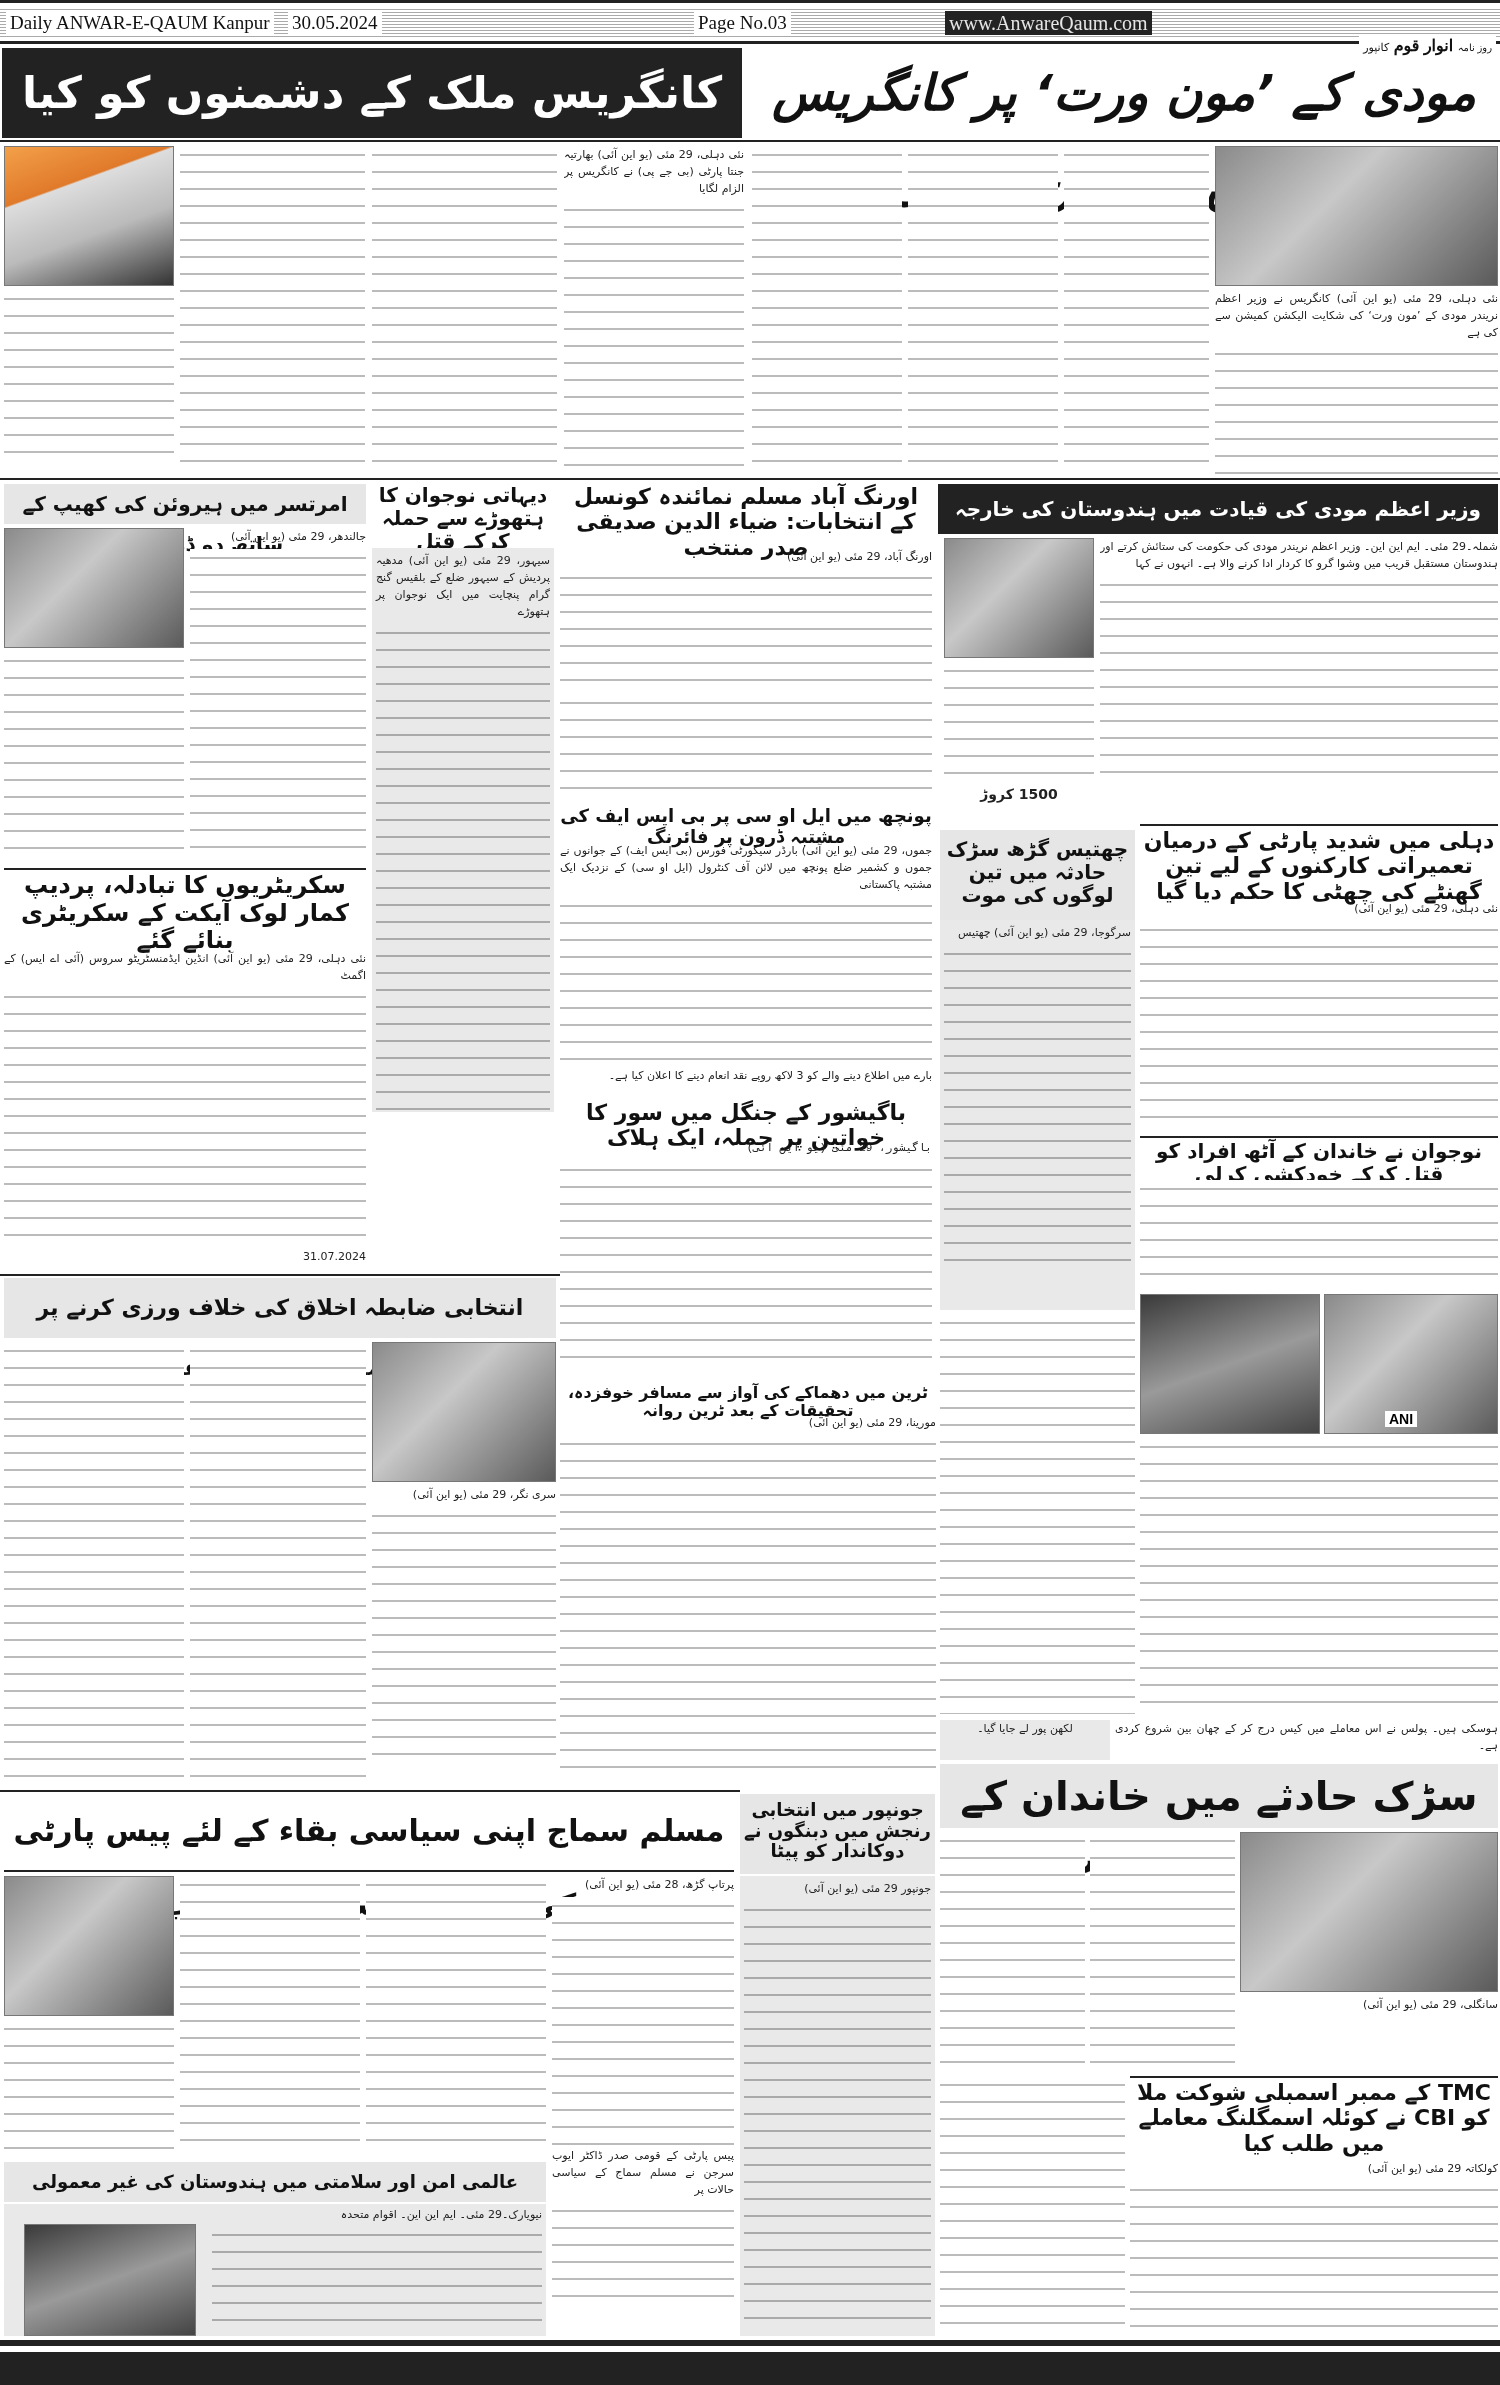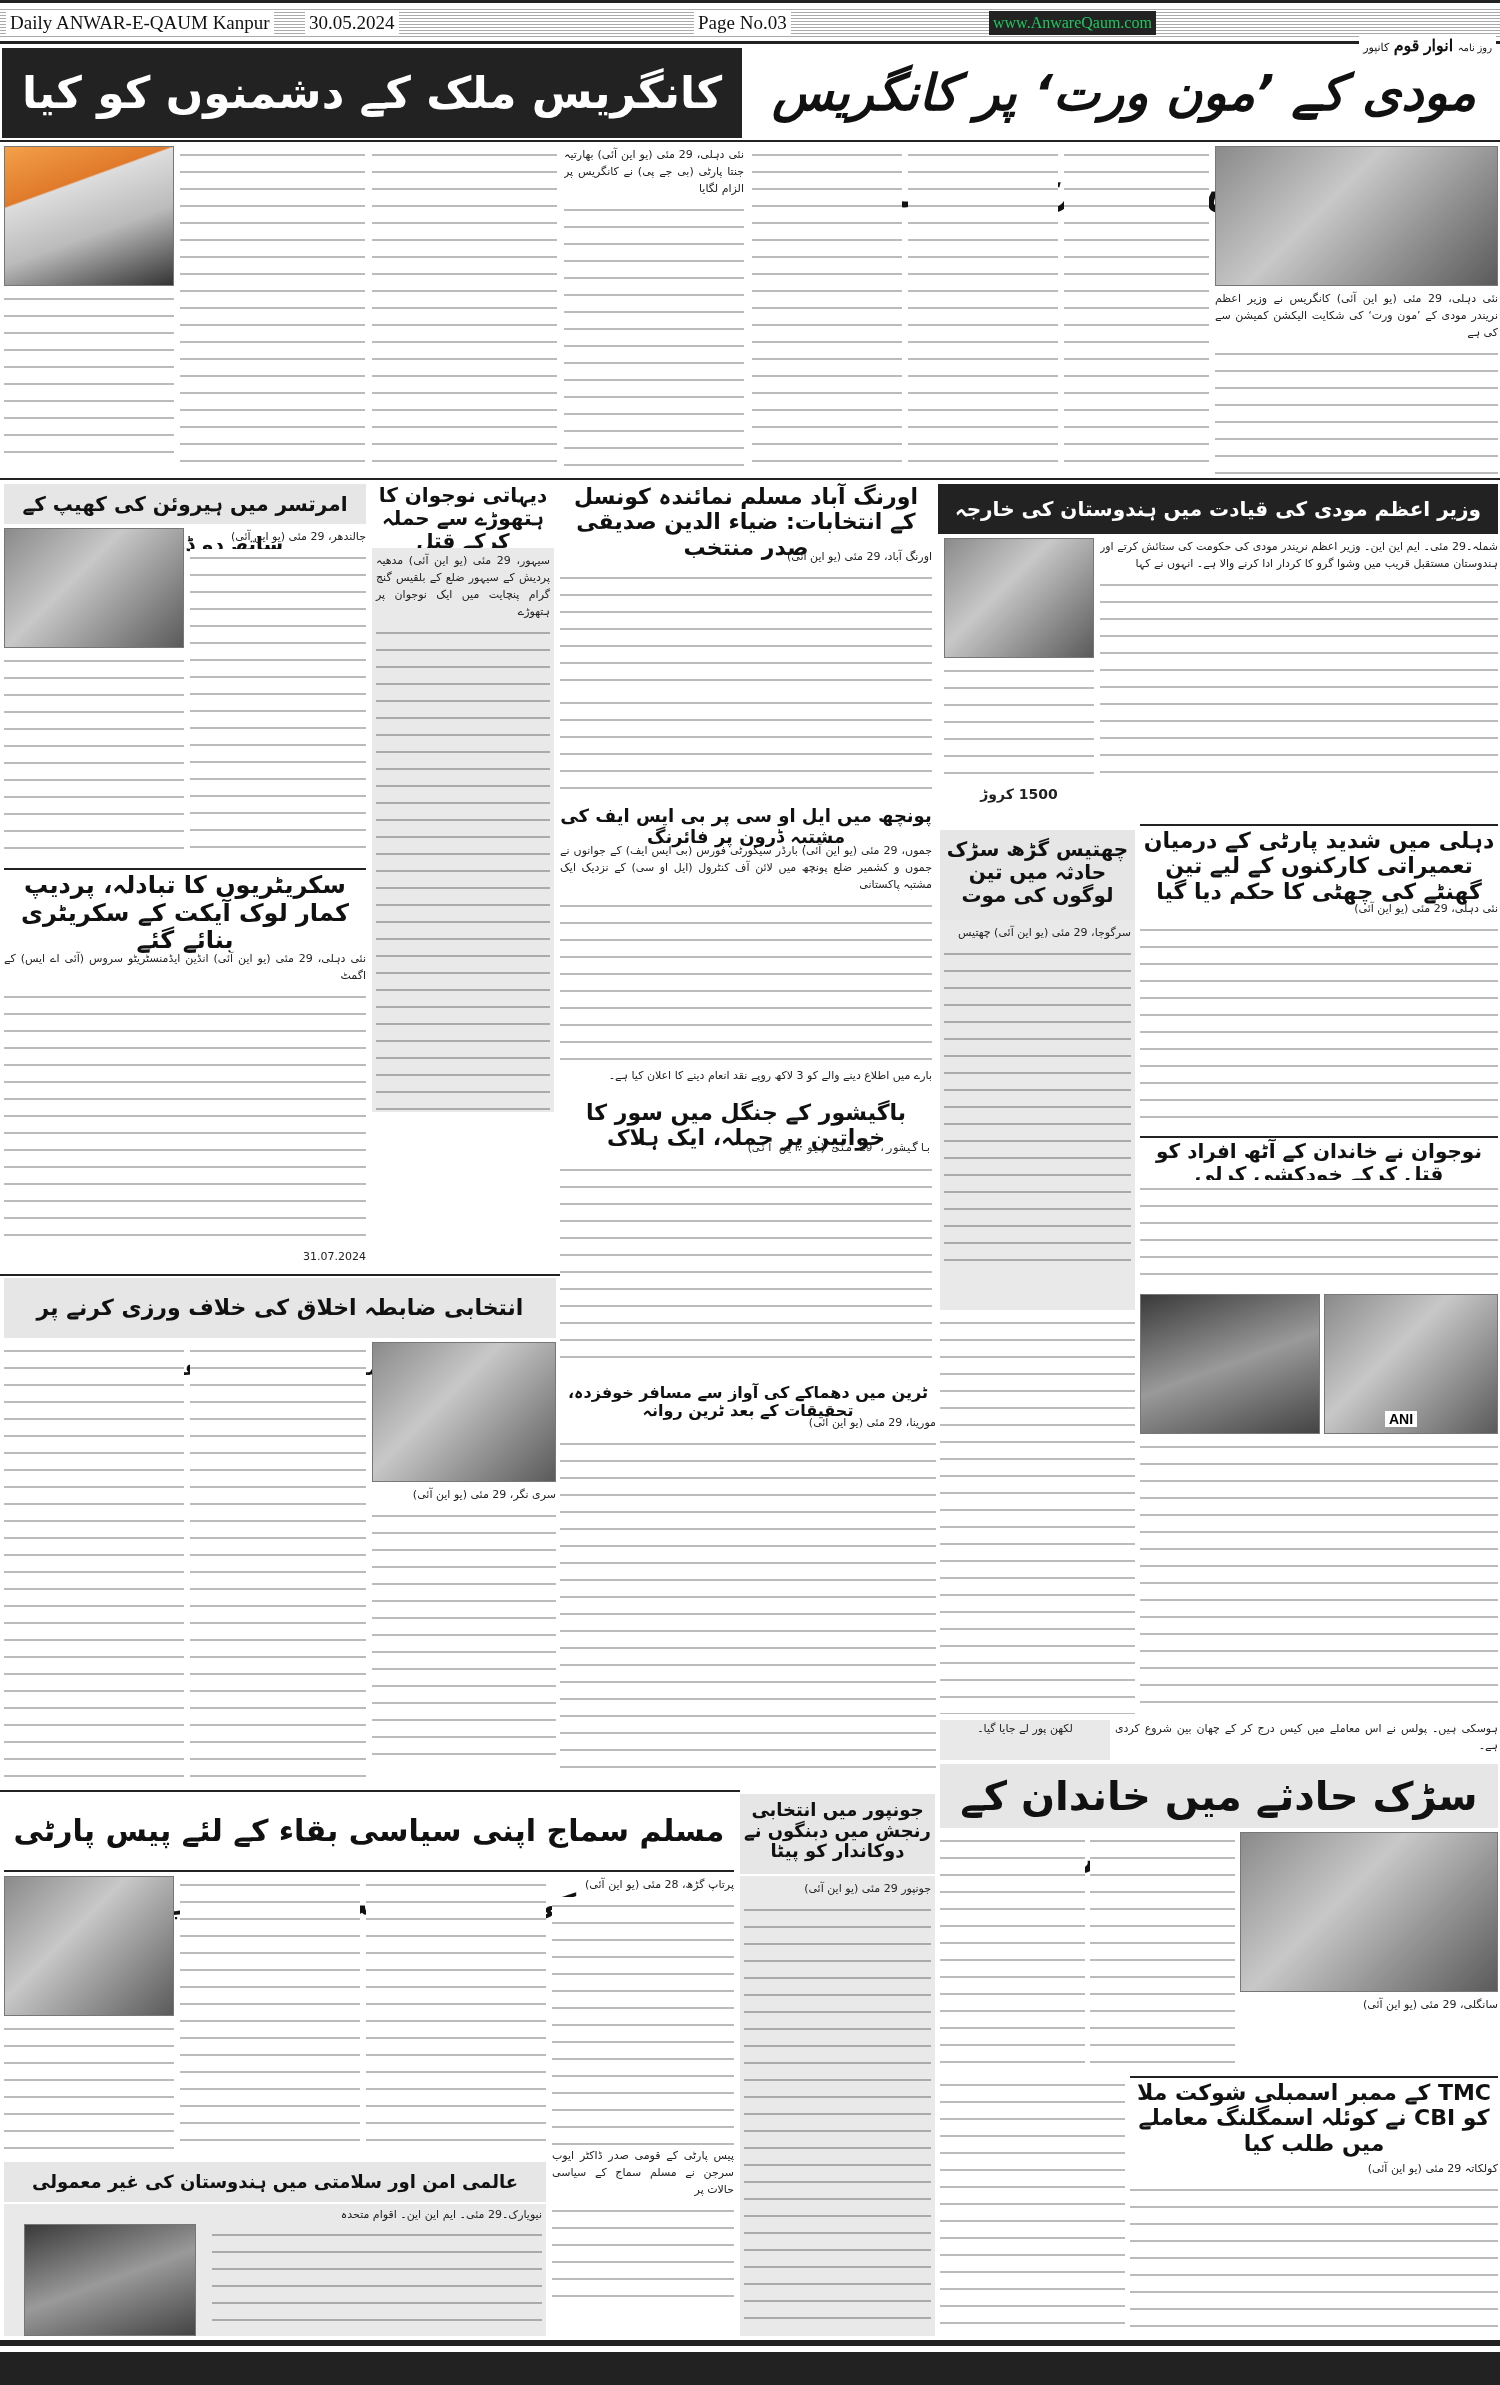--- a/index.html
+++ b/index.html
@@ -1,41 +1,41 @@
 <!DOCTYPE html>
 <html><head>
 <meta charset="utf-8">
 <style>
   html,body{margin:0;padding:0;background:#fff;}
   body{width:1500px;height:2385px;position:relative;overflow:hidden;font-family:"DejaVu Sans",sans-serif;color:#111;}
   .abs{position:absolute;box-sizing:border-box;}
   .topbar{left:0;top:0;width:1500px;height:44px;border:3px solid #222;border-left:none;border-right:none;background:#fff;}
   .stripes{position:absolute;left:0;top:4px;width:100%;height:30px;background:repeating-linear-gradient(#fff 0 2px,#aaa 2px 3px);}
   .hdr-txt{position:absolute;top:8px;height:24px;line-height:24px;background:#fff;font-family:"Liberation Serif",serif;font-size:19px;padding:0 4px;color:#111;}
-  .hdr-web{background:#222;color:#22c55e;font-size:16px;margin-left:44px;}
+  .hdr-web{background:#222;color:#e5e5e5;font-size:20px;}
   .urdu{direction:rtl;font-family:Liberation Sans, sans-serif;margin-top:23px;}
   .hl{direction:rtl;text-align:center;font-weight:bold;line-height:1.15;}
   .hl-black{background:#222;color:#fff;}
   .hl-grey{background:#e6e6e6;}
   .body-txt{direction:rtl;text-align:justify;font-size:11px;line-height:17px;color:#222;overflow:hidden;}
   .body-txt.grey{background:#e9e9e9;}
   .col-lines{background:repeating-linear-gradient(#fff 0 8px,#bbb 8px 10px,#fff 10px 17px);}
   .col-lines.grey{background:repeating-linear-gradient(#e9e9e9 0 8px,#aaa 8px 10px,#e9e9e9 10px 17px);}
   .photo{background:linear-gradient(135deg,#8a8a8a,#c8c8c8 40%,#5a5a5a);border:1px solid #777;}
   .photo.dark{background:linear-gradient(160deg,#3a3a3a,#9a9a9a 50%,#444);}
   .photo.orange{background:linear-gradient(160deg,#f3a04a 0%,#e07a2a 30%,#ddd 31%,#bbb 60%,#333 100%);}
   .rule{background:#222;}
 </style>
 </head>
 <body>
 
 <div class="abs topbar">
   <div class="stripes"></div>
   <span class="hdr-txt" style="left:6px;">Daily ANWAR-E-QAUM Kanpur</span>
-  <span class="hdr-txt" style="left:288px;margin-left:17px;">30.05.2024</span>
+  <span class="hdr-txt" style="left:288px;">30.05.2024</span>
   <span class="hdr-txt" style="left:694px;">Page No.03</span>
   <span class="hdr-txt hdr-web" style="left:945px;">www.AnwareQaum.com</span>
   <span class="hdr-txt urdu" style="right:4px;font-size:16px;">
     <span style="font-size:10px">روز نامہ</span>
     <b>انوار قوم</b>
     <span style="font-size:11px">کانپور</span>
   </span>
 </div>
 
 <div class="abs hl hl-black" style="left:2px;top:48px;width:740px;height:90px;font-size:44px;line-height:90px;">کانگریس ملک کے دشمنوں کو کیا اشارہ دے رہی ہے؟: بی جے پی</div>

